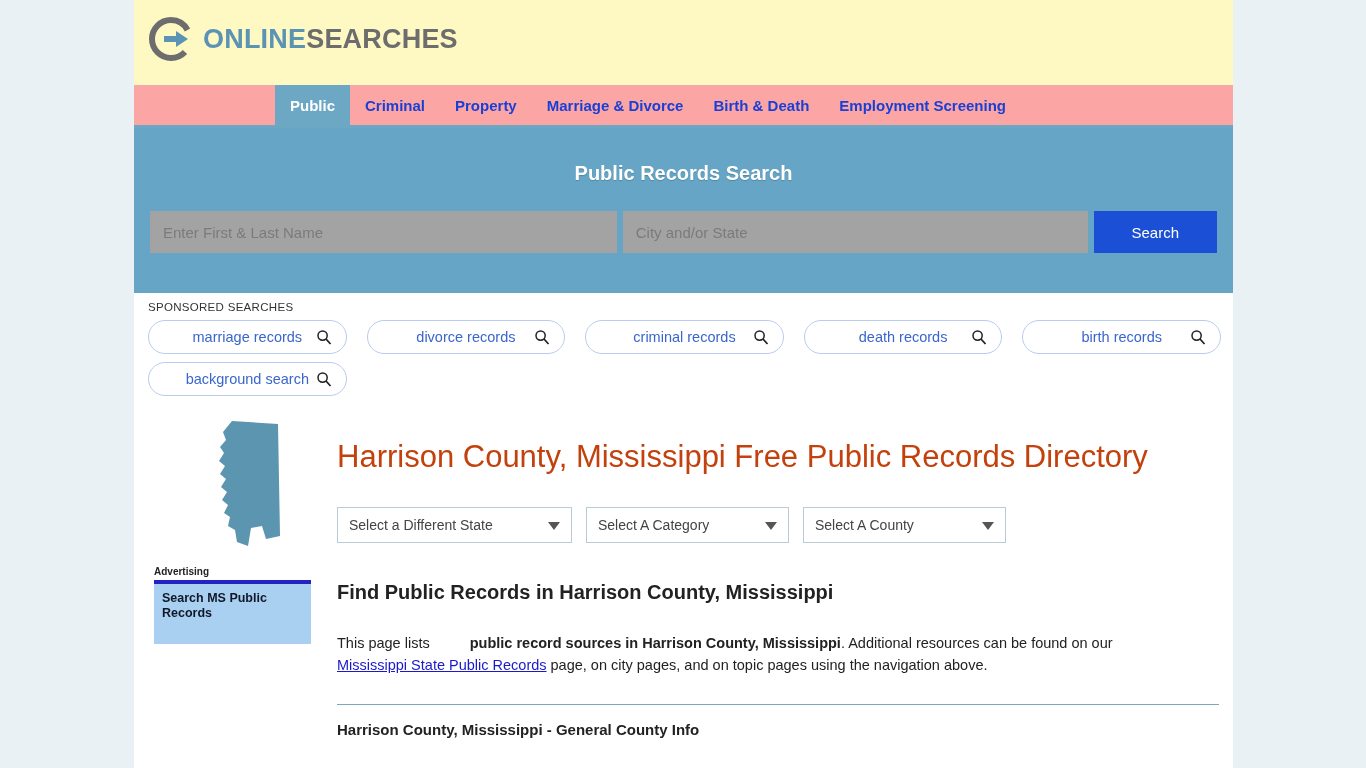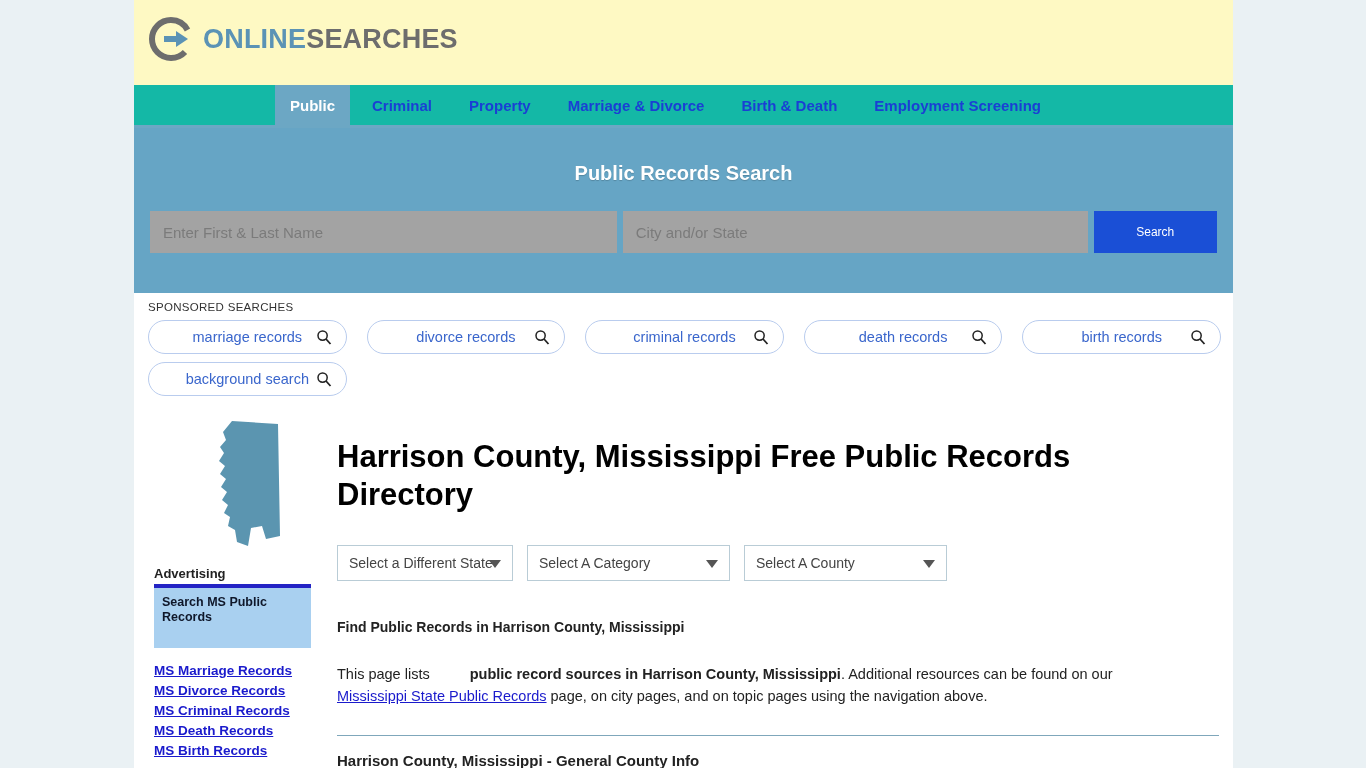--- a/index.html
+++ b/index.html
@@ -22,26 +22,25 @@
   .header { height: 85px; background: #fef9c3; position: relative; }
   .logo { position: absolute; left: 14px; top: 16px; display: flex; align-items: center; }
   .logo-mark { width: 46px; height: 46px; position: relative; margin-right: 9px; }
   .logo-text { font-size: 27px; font-weight: bold; letter-spacing: 0.2px; line-height: 1; }
   .logo-online { color: #5b93b5; }
   .logo-searches { color: #6d6d6d; }
 
   
   .tabbar {
     height: 43px;
-    background: #14b8a6;
+    background: #fca5a5;
     border-bottom: 3px solid #6ca7c4;
     padding-left: 141px;
     display: flex;
     align-items: stretch;
-    gap: 7px;
   }
   .tab {
     display: flex; align-items: center;
     padding: 0 15px;
     font-size: 15px; font-weight: bold;
     color: #1a3fd4;
     cursor: pointer;
     white-space: nowrap;
   }
   .tab.active { background: #6ca7c4; color: #ffffff; }
@@ -72,21 +71,21 @@
     font-family: "Liberation Sans", sans-serif;
   }
   .search-input::placeholder { color: #7b7b7b; }
   #name-field { width: 469px; }
   #city-field { width: 467px; }
   .search-btn {
     width: 124px; height: 42px;
     background: #1a4fd6;
     color: #fff;
     border: none;
-    font-size: 12px;
+    font-size: 15px;
     cursor: pointer;
     font-family: "Liberation Sans", sans-serif;
   }
 
   
   .sponsored { padding: 8px 12px 6px 14px; }
   .sponsored-label {
     font-size: 11.5px;
     color: #333;
     letter-spacing: .3px;
@@ -112,21 +111,21 @@
   .pill-ico { position: absolute; right: 14px; top: 8px; }
 
   
   .content { display: flex; padding: 12px 14px 0 14px; }
   .left-col { width: 165px; flex: 0 0 165px; }
   .right-col { flex: 1; padding-left: 24px; }
 
   .state-map { width: 90px; margin: 0 auto 0 56px; padding-top: 4px; }
 
   .adv-title {
-    font-size: 13px; font-weight: bold; color: #222;
+    font-size: 10px; font-weight: bold; color: #222;
     margin: 14px 0 0 6px;
   }
   .ad-box {
     margin: 3px 0 0 6px;
     width: 157px;
     background: #a9d0f0;
     border-top: 4px solid #2323c4;
     padding: 7px 8px 22px 8px;
     color: #0f172a;
     font-size: 12.5px;
@@ -140,52 +139,52 @@
     color: #1a1acc;
     font-size: 13.5px;
     font-weight: bold;
     text-decoration: underline;
     margin-bottom: 5px;
     white-space: nowrap;
   }
 
   h1.page-title {
     font-size: 31px;
-    font-weight: bold;
-    color: #000000;
+    font-weight: normal;
+    color: #c2410c;
     line-height: 1.22;
     margin: 24px 0 0 0;
     max-width: 870px;
   }
   .selects { display: flex; gap: 14px; margin-top: 31px; }
   .sel {
     position: relative;
     height: 36px;
     border: 1px solid #b9ccd6;
     background: #fff;
     display: flex;
     align-items: center;
     padding: 0 34px 0 11px;
     font-size: 14px;
     color: #444;
     cursor: pointer;
     white-space: nowrap;
   }
-  #sel-state { width: 176px; }
+  #sel-state { width: 235px; }
   #sel-county { width: 203px; }
   #sel-category { width: 203px; }
   .caret {
     position: absolute; right: 11px; top: 14px;
     width: 0; height: 0;
     border-left: 6px solid transparent;
     border-right: 6px solid transparent;
     border-top: 8px solid #555;
   }
   h2.section-title {
-    font-size: 14px; font-weight: bold; color: #222;
+    font-size: 20px; font-weight: bold; color: #222;
     margin: 38px 0 0 0;
   }
   p.intro {
     font-size: 14.5px; color: #222; line-height: 1.55;
     margin: 28px 0 0 0; max-width: 840px;
   }
   p.intro b { font-weight: bold; padding-left: 36px; }
   p.intro a { color: #1a1acc; text-decoration: underline; }
   hr.div {
     border: none;
@@ -312,27 +311,20 @@
           <path d="M28 3 L74 6 L76 118 L62 121 L58 108 L47 110 L44 128 L33 124 L31 112
                    L24 108 L26 99 L20 95 L24 87 L18 82 L23 74 L17 69 L22 61 L16 56
                    L21 48 L15 43 L20 35 L16 29 L22 22 L19 14 Z" fill="#5b95b0"></path>
         </svg>
       </div>
 
       <div class="adv-title">Advertising</div>
 
       <div class="ad-box">Search MS Public Records</div>
 
-      <div class="side-links">
-        <a class="side-link" href="#">MS Marriage Records</a>
-        <a class="side-link" href="#">MS Divorce Records</a>
-        <a class="side-link" href="#">MS Criminal Records</a>
-        <a class="side-link" href="#">MS Death Records</a>
-        <a class="side-link" href="#">MS Birth Records</a>
-      </div>
 
     </div>
 
     <div class="right-col">
 
       <h1 class="page-title">Harrison County, Mississippi Free Public Records Directory</h1>
 
       <div class="selects">
         <div class="sel" id="sel-state">
           <span>Select a Different State</span>

